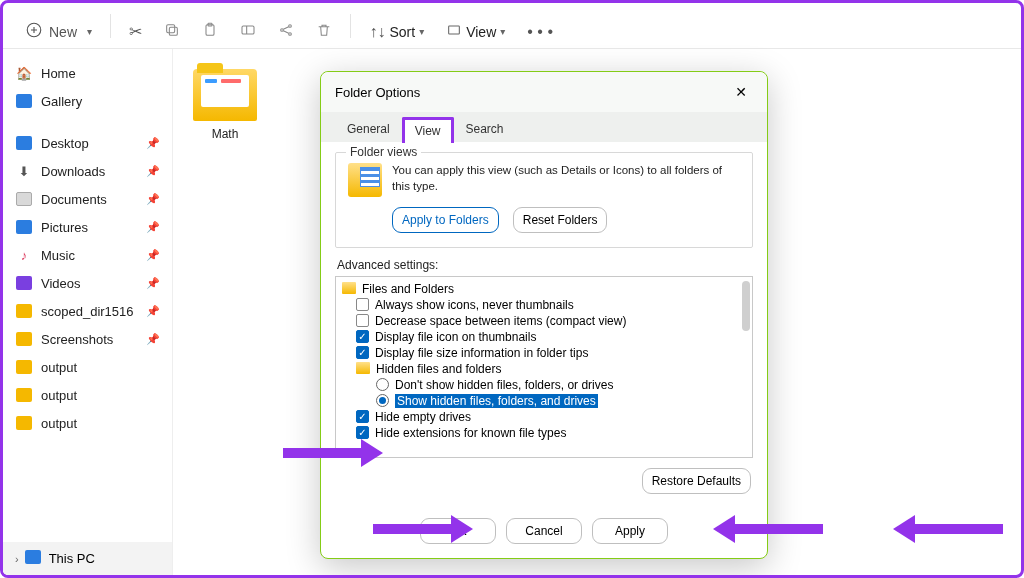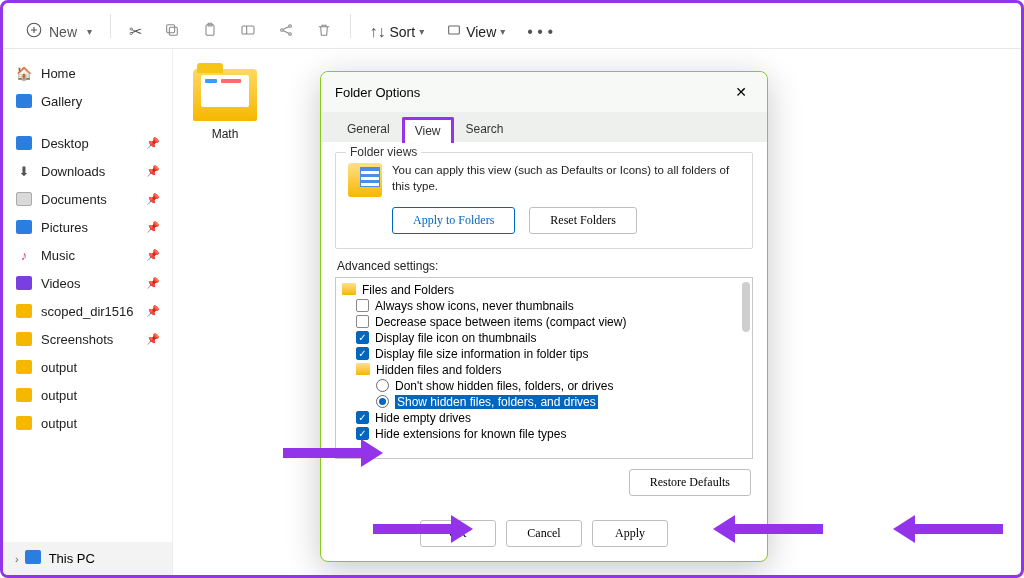--- a/index.html
+++ b/index.html
@@ -42,21 +42,21 @@
 .tab.active { background: #fff; border: 3px solid #9333ea; border-bottom: none; border-radius: 2px 2px 0 0; padding: 4px 10px; position: relative; top: 1px; }
 .dialog-body { padding: 10px 14px 14px; }
 
 .folder-views { border: 1px solid #d8d8d8; border-radius: 2px; padding: 10px 12px 14px; margin-bottom: 10px; position: relative; }
 .folder-views::before { content: attr(data-legend); position: absolute; top: -8px; left: 10px; background: #fff; padding: 0 4px; font-size: 12px; color: #333; }
 .fv-row { display: flex; gap: 10px; }
 .fv-ico { width: 34px; height: 34px; background: linear-gradient(#ffe08a, #f5b800); border-radius: 3px; flex-shrink: 0; position: relative; }
 .fv-ico::after { content: ""; position: absolute; top: 4px; right: 2px; width: 18px; height: 18px; background: repeating-linear-gradient(#4a8fe7 0 3px, #fff 3px 6px); border: 1px solid #4a8fe7; }
 .fv-text { font-size: 11.5px; color: #222; line-height: 1.35; }
 .fv-btns { display: flex; gap: 14px; margin-top: 10px; margin-left: 44px; }
-.btn { padding: 5px 20px; font-size: 12px; border: 1px solid #bfbfbf; border-radius: 3px; background: #fff; cursor: pointer; font-family: Liberation Serif, serif; }
+.btn { padding: 5px 9px; font-size: 12px; border: 1px solid #bfbfbf; border-radius: 9px; background: #fff; cursor: pointer; }
 .btn-primary { border-color: #0067c0; color: #0067c0; }
 
 .adv-label { font-size: 12px; color: #222; margin: 6px 0 4px 2px; }
 .tree { border: 1px solid #c8c8c8; height: 182px; overflow-y: auto; font-size: 12px; padding: 4px 2px 4px 4px; position: relative; }
 .tree-scroll-thumb { position: absolute; right: 2px; top: 4px; width: 8px; height: 50px; background: #cfcfcf; border-radius: 4px; }
 .tree-line { display: flex; align-items: flex-start; gap: 6px; padding: 1px 2px; white-space: nowrap; }
 .tree-folder-ico { width: 14px; height: 12px; background: linear-gradient(#ffe08a, #f5b800); border-radius: 1px; }
 .cb { width: 13px; height: 13px; border: 1px solid #888; border-radius: 2px; display: inline-flex; align-items: center; justify-content: center; font-size: 10px; color: #fff; }
 .cb.checked { background: #0067c0; border-color: #0067c0; }
 .radio { width: 13px; height: 13px; border: 1px solid #666; border-radius: 50%; display: inline-flex; align-items: center; justify-content: center; }
@@ -260,21 +260,21 @@
   </div>
   <div class="tab-row">
     <div class="tab">General</div>
     <div class="tab active">View</div>
     <div class="tab">Search</div>
   </div>
   <div class="dialog-body">
     <div class="folder-views" data-legend="Folder views">
       <div class="fv-row">
         <div class="fv-ico"></div>
-        <div class="fv-text">You can apply this view (such as Defaults or Icons) to all folders of this type.</div>
+        <div class="fv-text">You can apply this view (such as Details or Icons) to all folders of this type.</div>
       </div>
       <div class="fv-btns">
         <div class="btn btn-primary">Apply to Folders</div>
         <div class="btn">Reset Folders</div>
       </div>
     </div>
 
     <div class="adv-label">Advanced settings:</div>
     <div class="tree">
       <div class="tree-scroll-thumb"></div>

